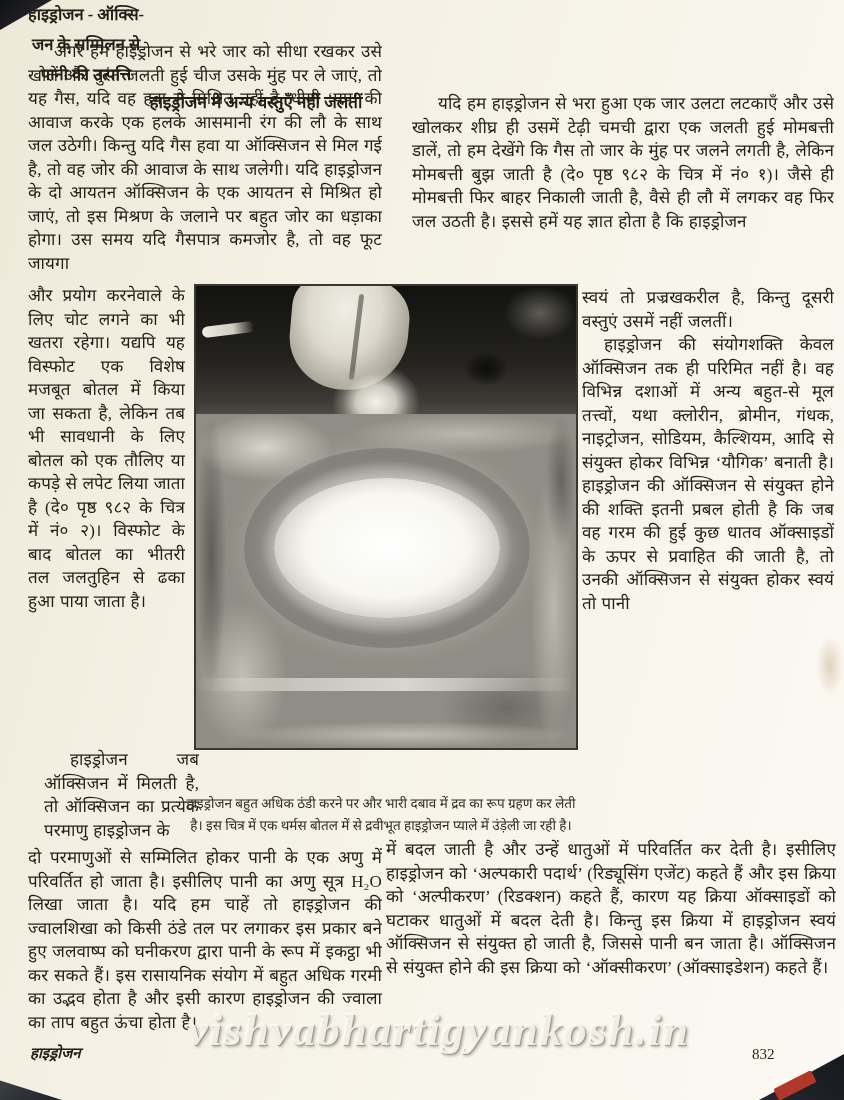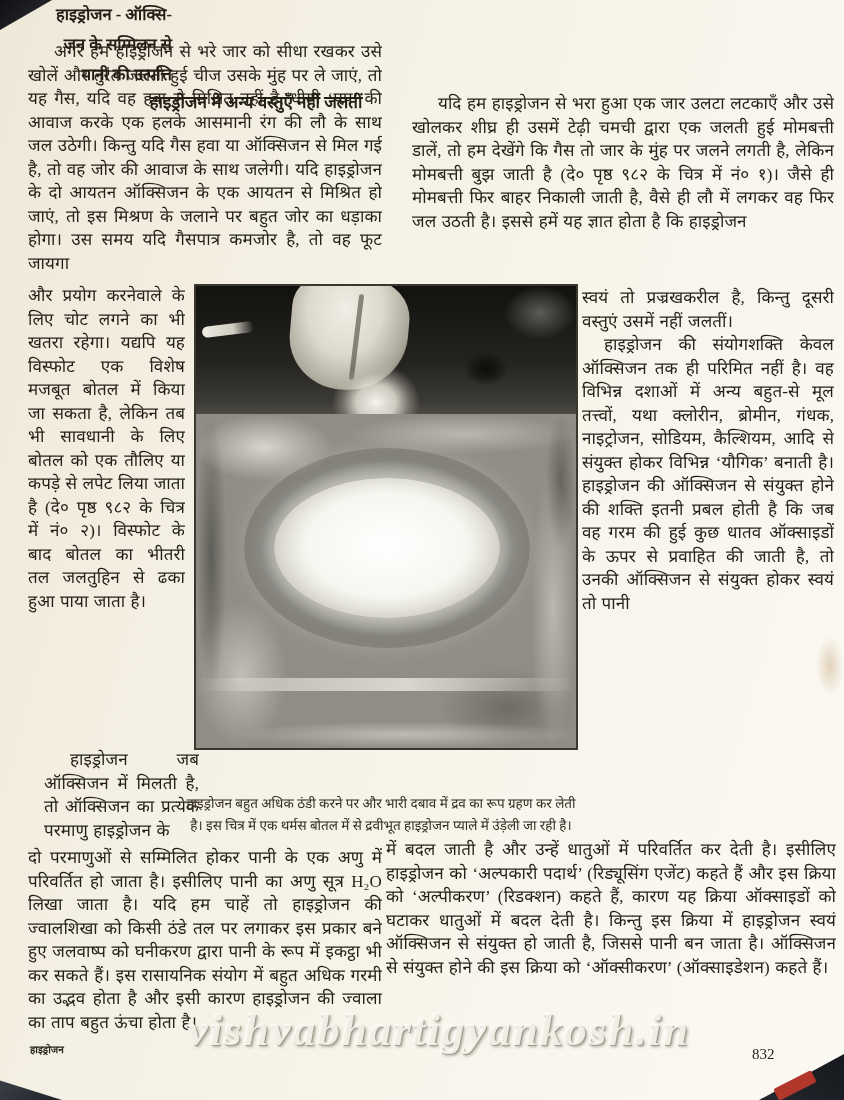--- a/index.html
+++ b/index.html
@@ -7,21 +7,21 @@
        font-family:"Liberation Serif","DejaVu Serif",serif;}
   .page{position:absolute;left:0;top:0;width:844px;height:1100px;
         background:linear-gradient(105deg,#eee8d8 0%,#f4f0e3 30%,#f8f5ec 65%,#fbf9f3 100%);
         color:#241f16;}
   
   .tb{position:absolute;text-align:justify;font-size:17px;line-height:23.5px;
       letter-spacing:.1px;word-spacing:1px;}
   .indent{text-indent:26px;}
   .left-p1{left:28px;top:40px;width:354px;max-height:244px;overflow:hidden;}
   .left-narrow1{left:28px;top:284px;width:157px;max-height:366px;overflow:hidden;}
-  .left-heading{left:20px;top:654px;width:172px;text-align:right;
+  .left-heading{left:20px;top:654px;width:172px;text-align:center;
                 font-weight:bold;font-size:16.5px;line-height:30px;}
   .left-narrow2{left:33px;top:748px;width:155px;max-height:98px;overflow:hidden;margin-left:11px;}
   .left-wide{left:28px;top:846px;width:354px;max-height:196px;overflow:hidden;}
   .right-heading{left:416px;top:56px;width:416px;text-align:center;
                  font-weight:bold;font-size:17px;line-height:26px;padding-left:48px;}
   .right-p1{left:412px;top:92px;width:422px;max-height:192px;overflow:hidden;}
   .right-narrow{left:582px;top:286px;width:252px;max-height:546px;overflow:hidden;}
   .right-narrow .cont{margin:0;}
   .right-narrow .para2{margin:0;text-indent:22px;}
   .bottom-right{left:386px;top:838px;width:450px;max-height:196px;overflow:hidden;}
@@ -57,21 +57,21 @@
   .ph-ring{position:absolute;left:48px;top:162px;width:286px;height:200px;border-radius:50%;
           background:radial-gradient(ellipse,transparent 42%,rgba(42,40,36,.5) 62%,transparent 78%);}
   .ph-dish{position:absolute;left:78px;top:192px;width:226px;height:140px;border-radius:50%;
           background:radial-gradient(ellipse at 50% 48%,#ffffff 0%,#f7f6f0 50%,rgba(240,239,231,.75) 72%,transparent 96%);
           box-shadow:0 0 34px 14px rgba(250,250,244,.65);}
   .ph-band{position:absolute;left:0;top:392px;width:100%;height:13px;
           background:linear-gradient(90deg,transparent 0%,rgba(242,241,233,.55) 25%,rgba(246,245,238,.7) 55%,rgba(242,241,233,.4) 80%,transparent 100%);}
   .caption{position:absolute;left:186px;top:754px;width:390px;text-align:center;
            font-size:13.5px;line-height:22px;color:#332d23;margin-top:39px;}
   
-  .footer-title{position:absolute;left:30px;top:1042px;font-size:10px;font-weight:bold;}
+  .footer-title{position:absolute;left:30px;top:1042px;font-size:15px;font-weight:bold;font-style:italic;}
   .page-number{position:absolute;left:752px;top:1046px;font-size:15px;}
   .watermark{position:absolute;left:160px;top:1004px;width:530px;text-align:right;
              font-size:45px;font-style:italic;font-weight:bold;letter-spacing:2px;
              color:rgba(247,244,235,.92);pointer-events:none;z-index:5;
              text-shadow:1px 1px 0 #a29c8e,2px 2px 3px rgba(112,106,94,.55),-1px -1px 0 rgba(255,255,255,.85);}
   
   .corner-tl{position:absolute;left:0;top:0;width:52px;height:30px;
              background:linear-gradient(135deg,#101114,#2c2e33);
              clip-path:polygon(0 0,100% 0,0 100%);}
   .corner-bl{position:absolute;left:0;bottom:0;width:100px;height:26px;

